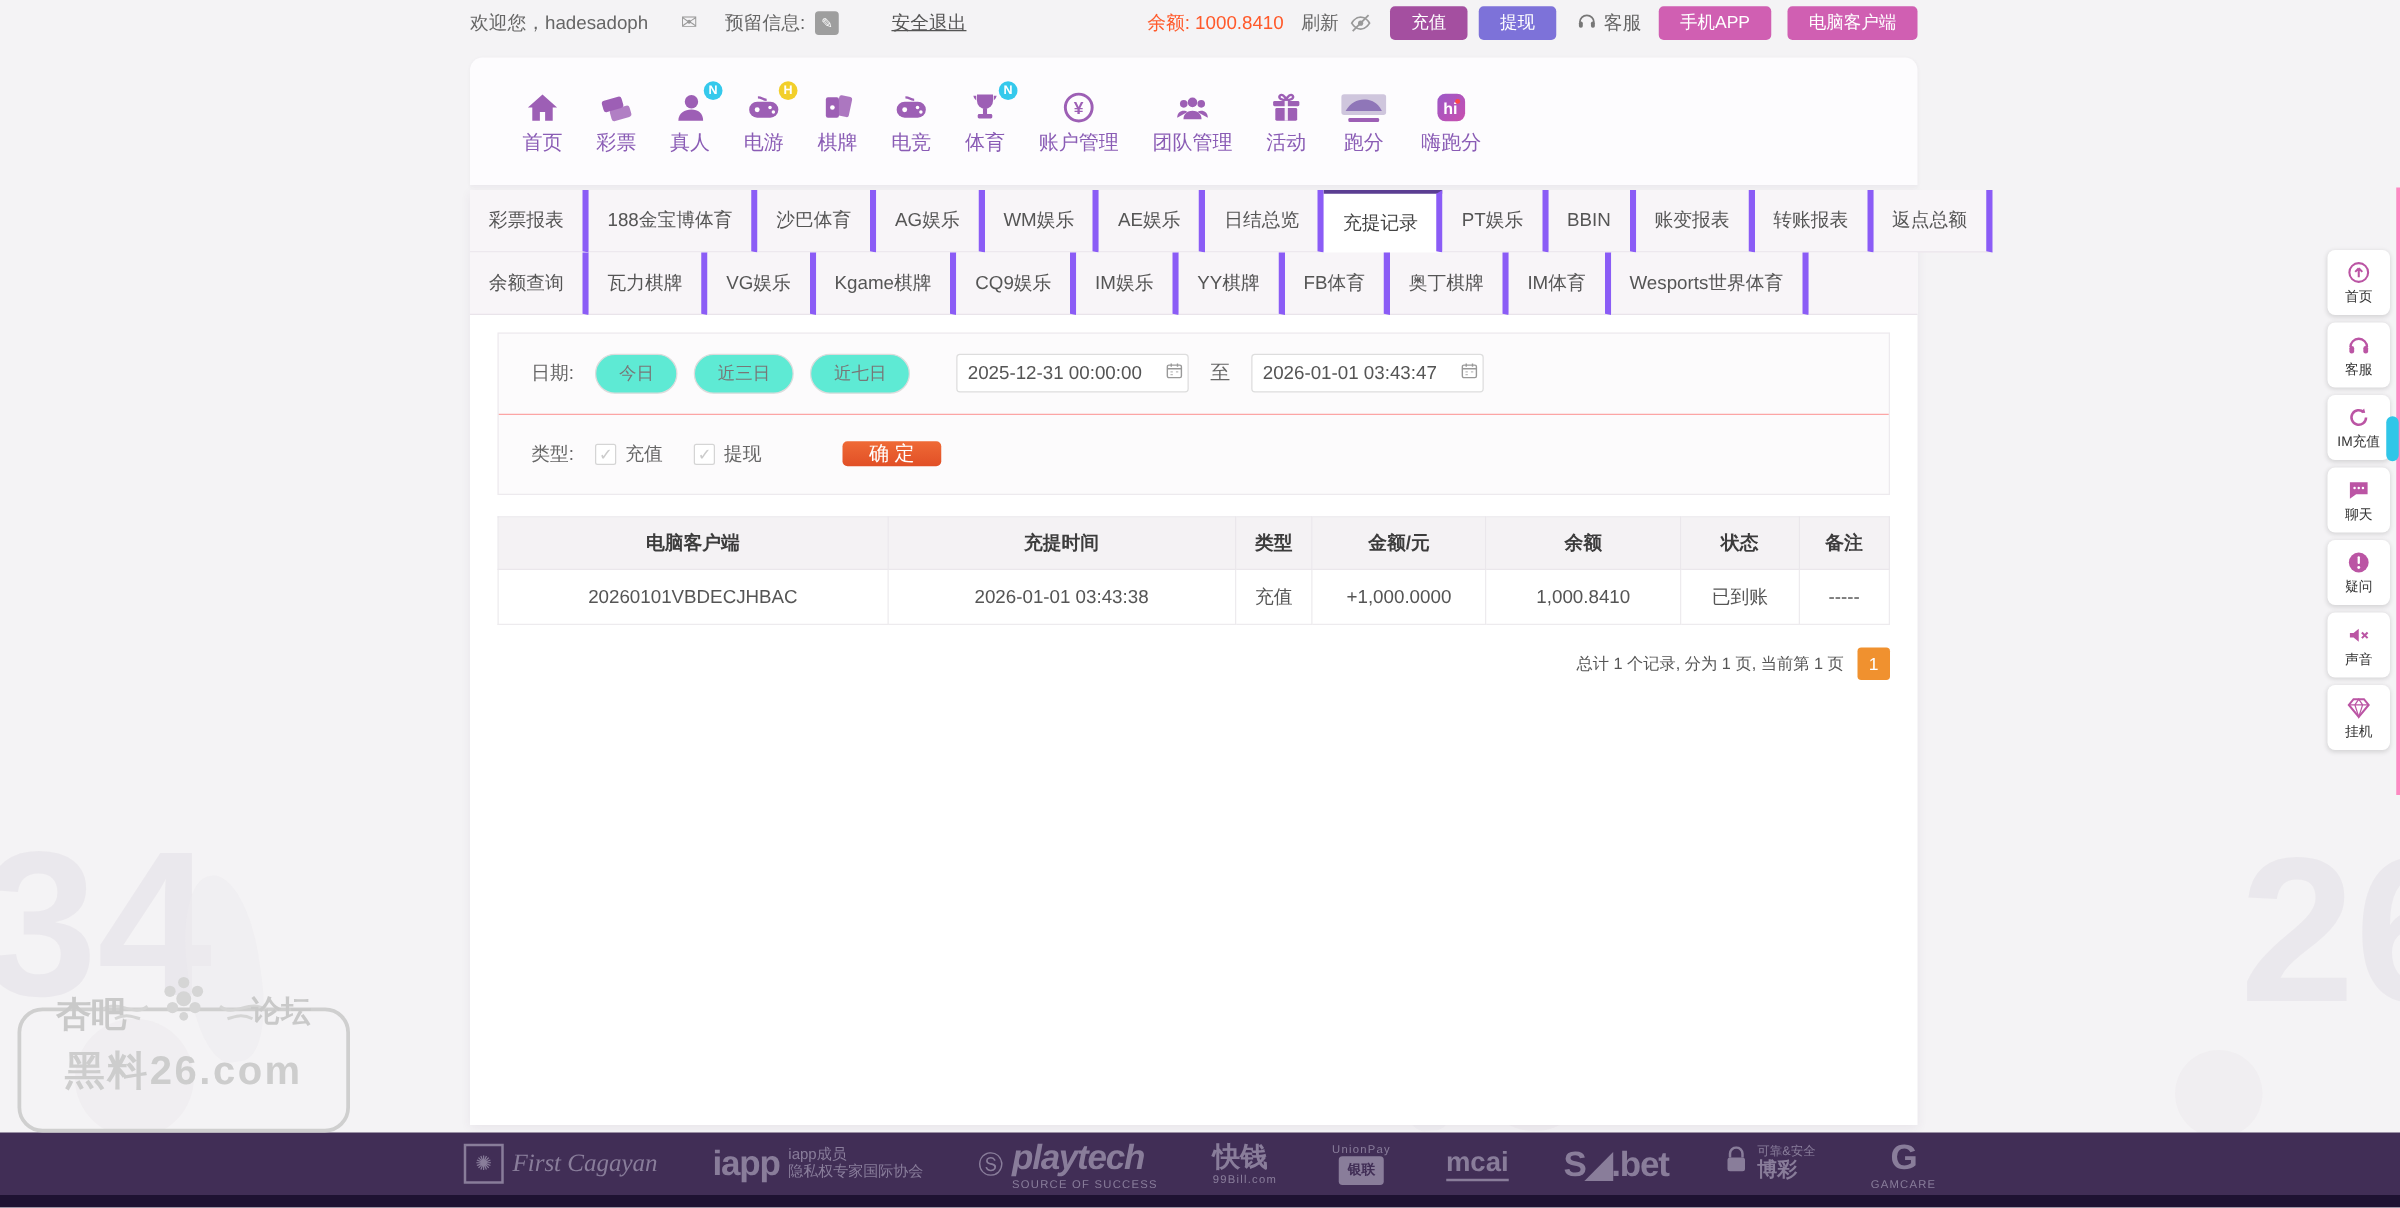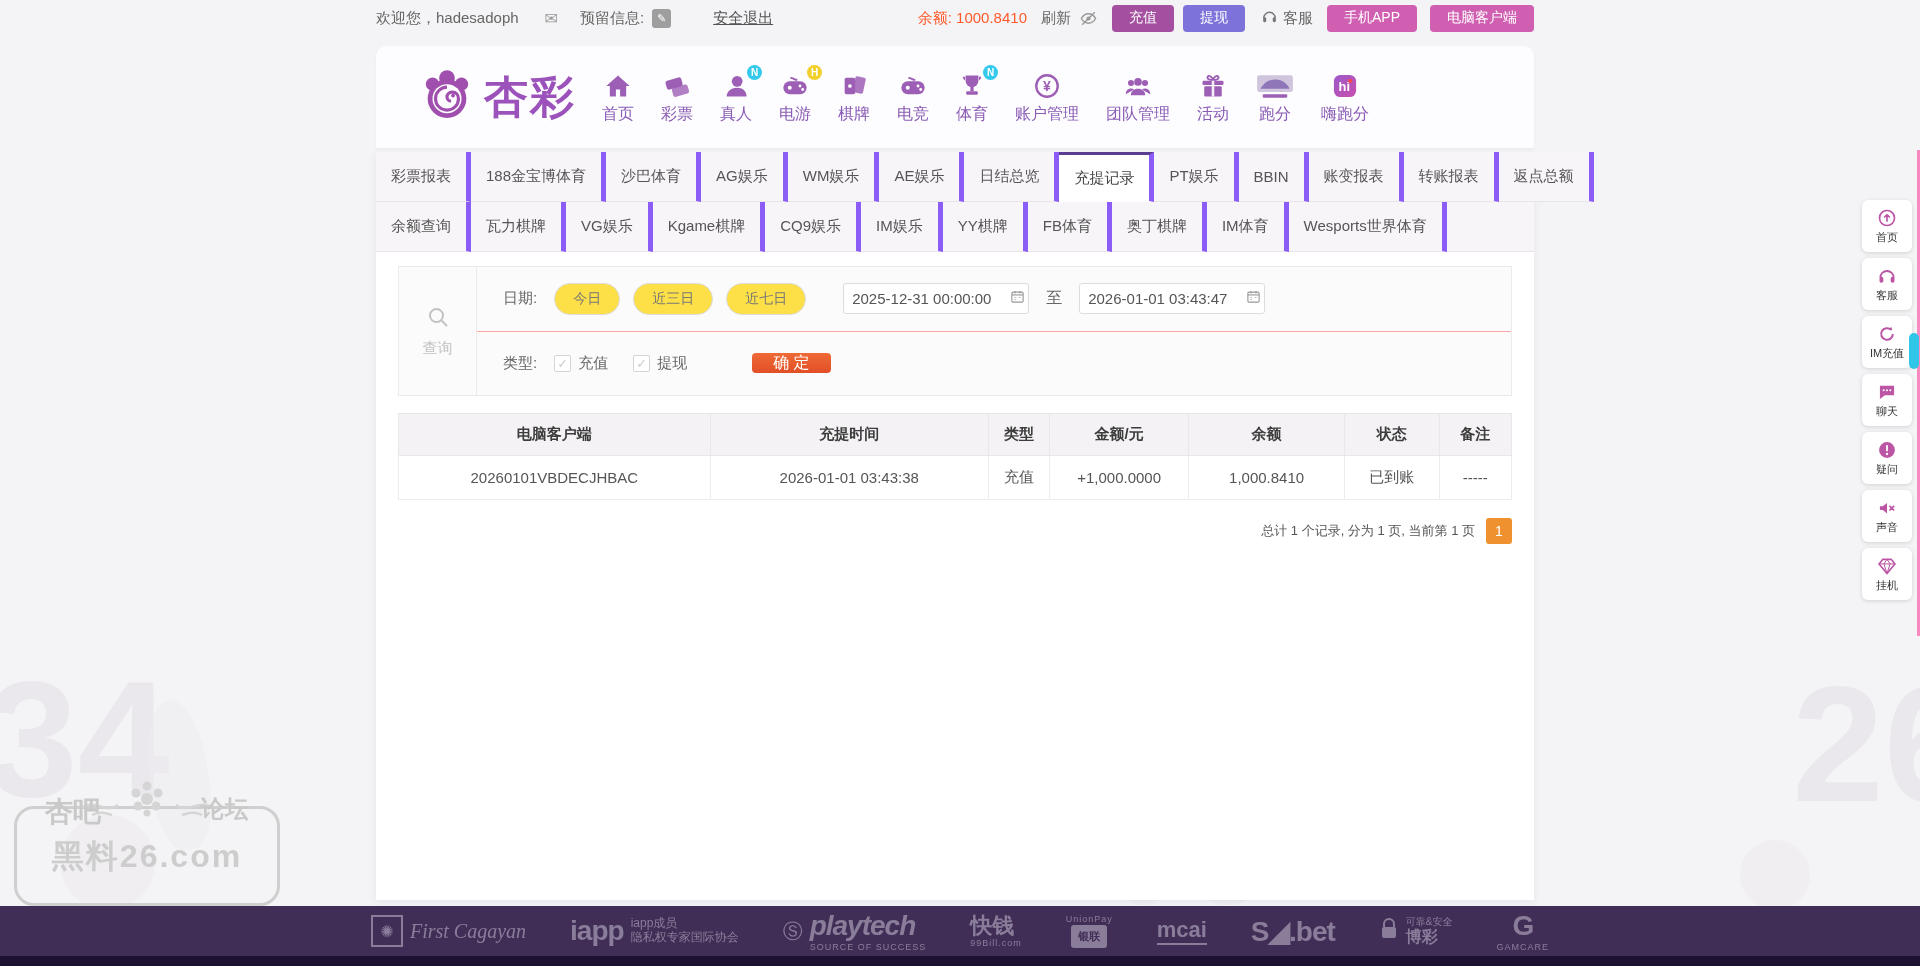--- a/index.html
+++ b/index.html
@@ -58,21 +58,21 @@
   .tab.active { background:#fff; border-top:3px solid #5b3e92; border-bottom-color:#fff; color:#444; }
   .tab-filler { flex:1; background:#f8f5f8; border-bottom:1px solid #e9e4ea; }
   
   .query-panel { margin:14px 22px 0; border:1px solid #edeaee; background:#fcfbfc; display:flex; height:130px; }
   .qp-left { width:78px; border-right:1px solid #edeaee; display:flex; flex-direction:column;
     align-items:center; justify-content:center; gap:7px; color:#c2c2c2; font-size:15px; }
   .qp-right { flex:1; display:flex; flex-direction:column; }
   .qp-row { flex:1; display:flex; align-items:center; padding-left:26px; gap:13px; }
   .qp-row.first { border-bottom:1px solid #fca5a5; }
   .qp-label { color:#666; font-size:15px; margin-right:4px; }
-  .pill { border:1px solid #dcdcdc; border-radius:16px; background:#fde047; color:#777;
+  .pill { border:1px solid #dcdcdc; border-radius:16px; background:#5eead4; color:#777;
     font-size:14px; padding:6px 18px; cursor:pointer; font-family:inherit; }
   .date-box { display:flex; align-items:center; border:1px solid #ddd; border-radius:3px;
     background:#fff; height:31px; padding:0 8px; gap:6px; width:186px; }
   .date-box input { border:0; outline:0; font-size:15px; color:#555; width:152px;
     background:transparent; font-family:inherit; }
   .to-label { color:#666; margin:0 4px; }
   .chk { width:17px; height:17px; border:1px solid #d5d5d5; border-radius:2px; background:#fff;
     color:#ccc; font-size:13px; line-height:15px; text-align:center; cursor:pointer; }
   .chk::after { content:"\2713"; }
   .chk-label { color:#666; font-size:15px; margin-left:-6px; margin-right:12px; }
@@ -169,34 +169,20 @@
           </svg>
       </span>
       <span>客服</span>
     </span>
     <button class="tb-btn btn-app">手机APP</button>
     <button class="tb-btn btn-pc">电脑客户端</button>
   </div>
 </div>
 
 <div class="nav-panel">
-  <div class="logo">
-    <span>
-      <svg width="58" height="58" viewBox="0 0 48 48">
-        <circle cx="24" cy="10" r="6.5" fill="#a04fae"></circle>
-          <circle cx="12" cy="15" r="5.5" fill="#a04fae"></circle>
-        <circle cx="36" cy="15" r="5.5" fill="#a04fae"></circle>
-        <circle cx="24" cy="27" r="16" fill="#a04fae"></circle>
-          <circle cx="24" cy="27" r="12" fill="#fdfcfe"></circle>
-        <path d="M24 17.5a9.5 9.5 0 1 0 9.5 9.5c0-3.2-2.2-5.4-5.2-5.4-2.6 0-4.3 1.8-4.3 4 0 1.9 1.4 3.4 3.4 3.4" stroke="#a04fae" stroke-width="2.6" fill="none"></path>
-        <circle cx="29" cy="24.5" r="1.6" fill="#a04fae"></circle>
-      </svg>
-    </span>
-    <span class="logo-name">杏彩</span>
-  </div>
   <div class="nav-items">
     <div class="nav-item">
       <span class="nicon">
         <svg width="28" height="28" viewBox="0 0 24 24" fill="#9d5fb5">
             <path d="M12 3L2 12h3v9h5.2v-6h3.6v6H19v-9h3z"></path>
           </svg>
       </span>
       <span class="nav-label">首页</span>
     </div>
     <div class="nav-item">
@@ -353,29 +339,20 @@
     <span class="tab">IM娱乐</span>
     <span class="tab">YY棋牌</span>
     <span class="tab">FB体育</span>
     <span class="tab">奥丁棋牌</span>
     <span class="tab">IM体育</span>
     <span class="tab">Wesports世界体育</span>
     <span class="tab-filler"></span>
   </div>
 
   <div class="query-panel">
-    <div class="qp-left">
-      <span>
-        <svg width="24" height="24" viewBox="0 0 24 24">
-            <circle cx="10.5" cy="10.5" r="6.5" fill="none" stroke="#c2c2c2" stroke-width="2"></circle>
-            <path d="M15.5 15.5L21 21" stroke="#c2c2c2" stroke-width="2"></path>
-          </svg>
-      </span>
-      <span>查询</span>
-    </div>
     <div class="qp-right">
       <div class="qp-row first">
         <span class="qp-label">日期:</span>
         <button class="pill">今日</button>
         <button class="pill">近三日</button>
         <button class="pill">近七日</button>
         <span class="date-box" style="margin-left:24px;">
           <input value="2025-12-31 00:00:00" style="">
           <span>
             <svg width="15" height="15" viewBox="0 0 24 24">

